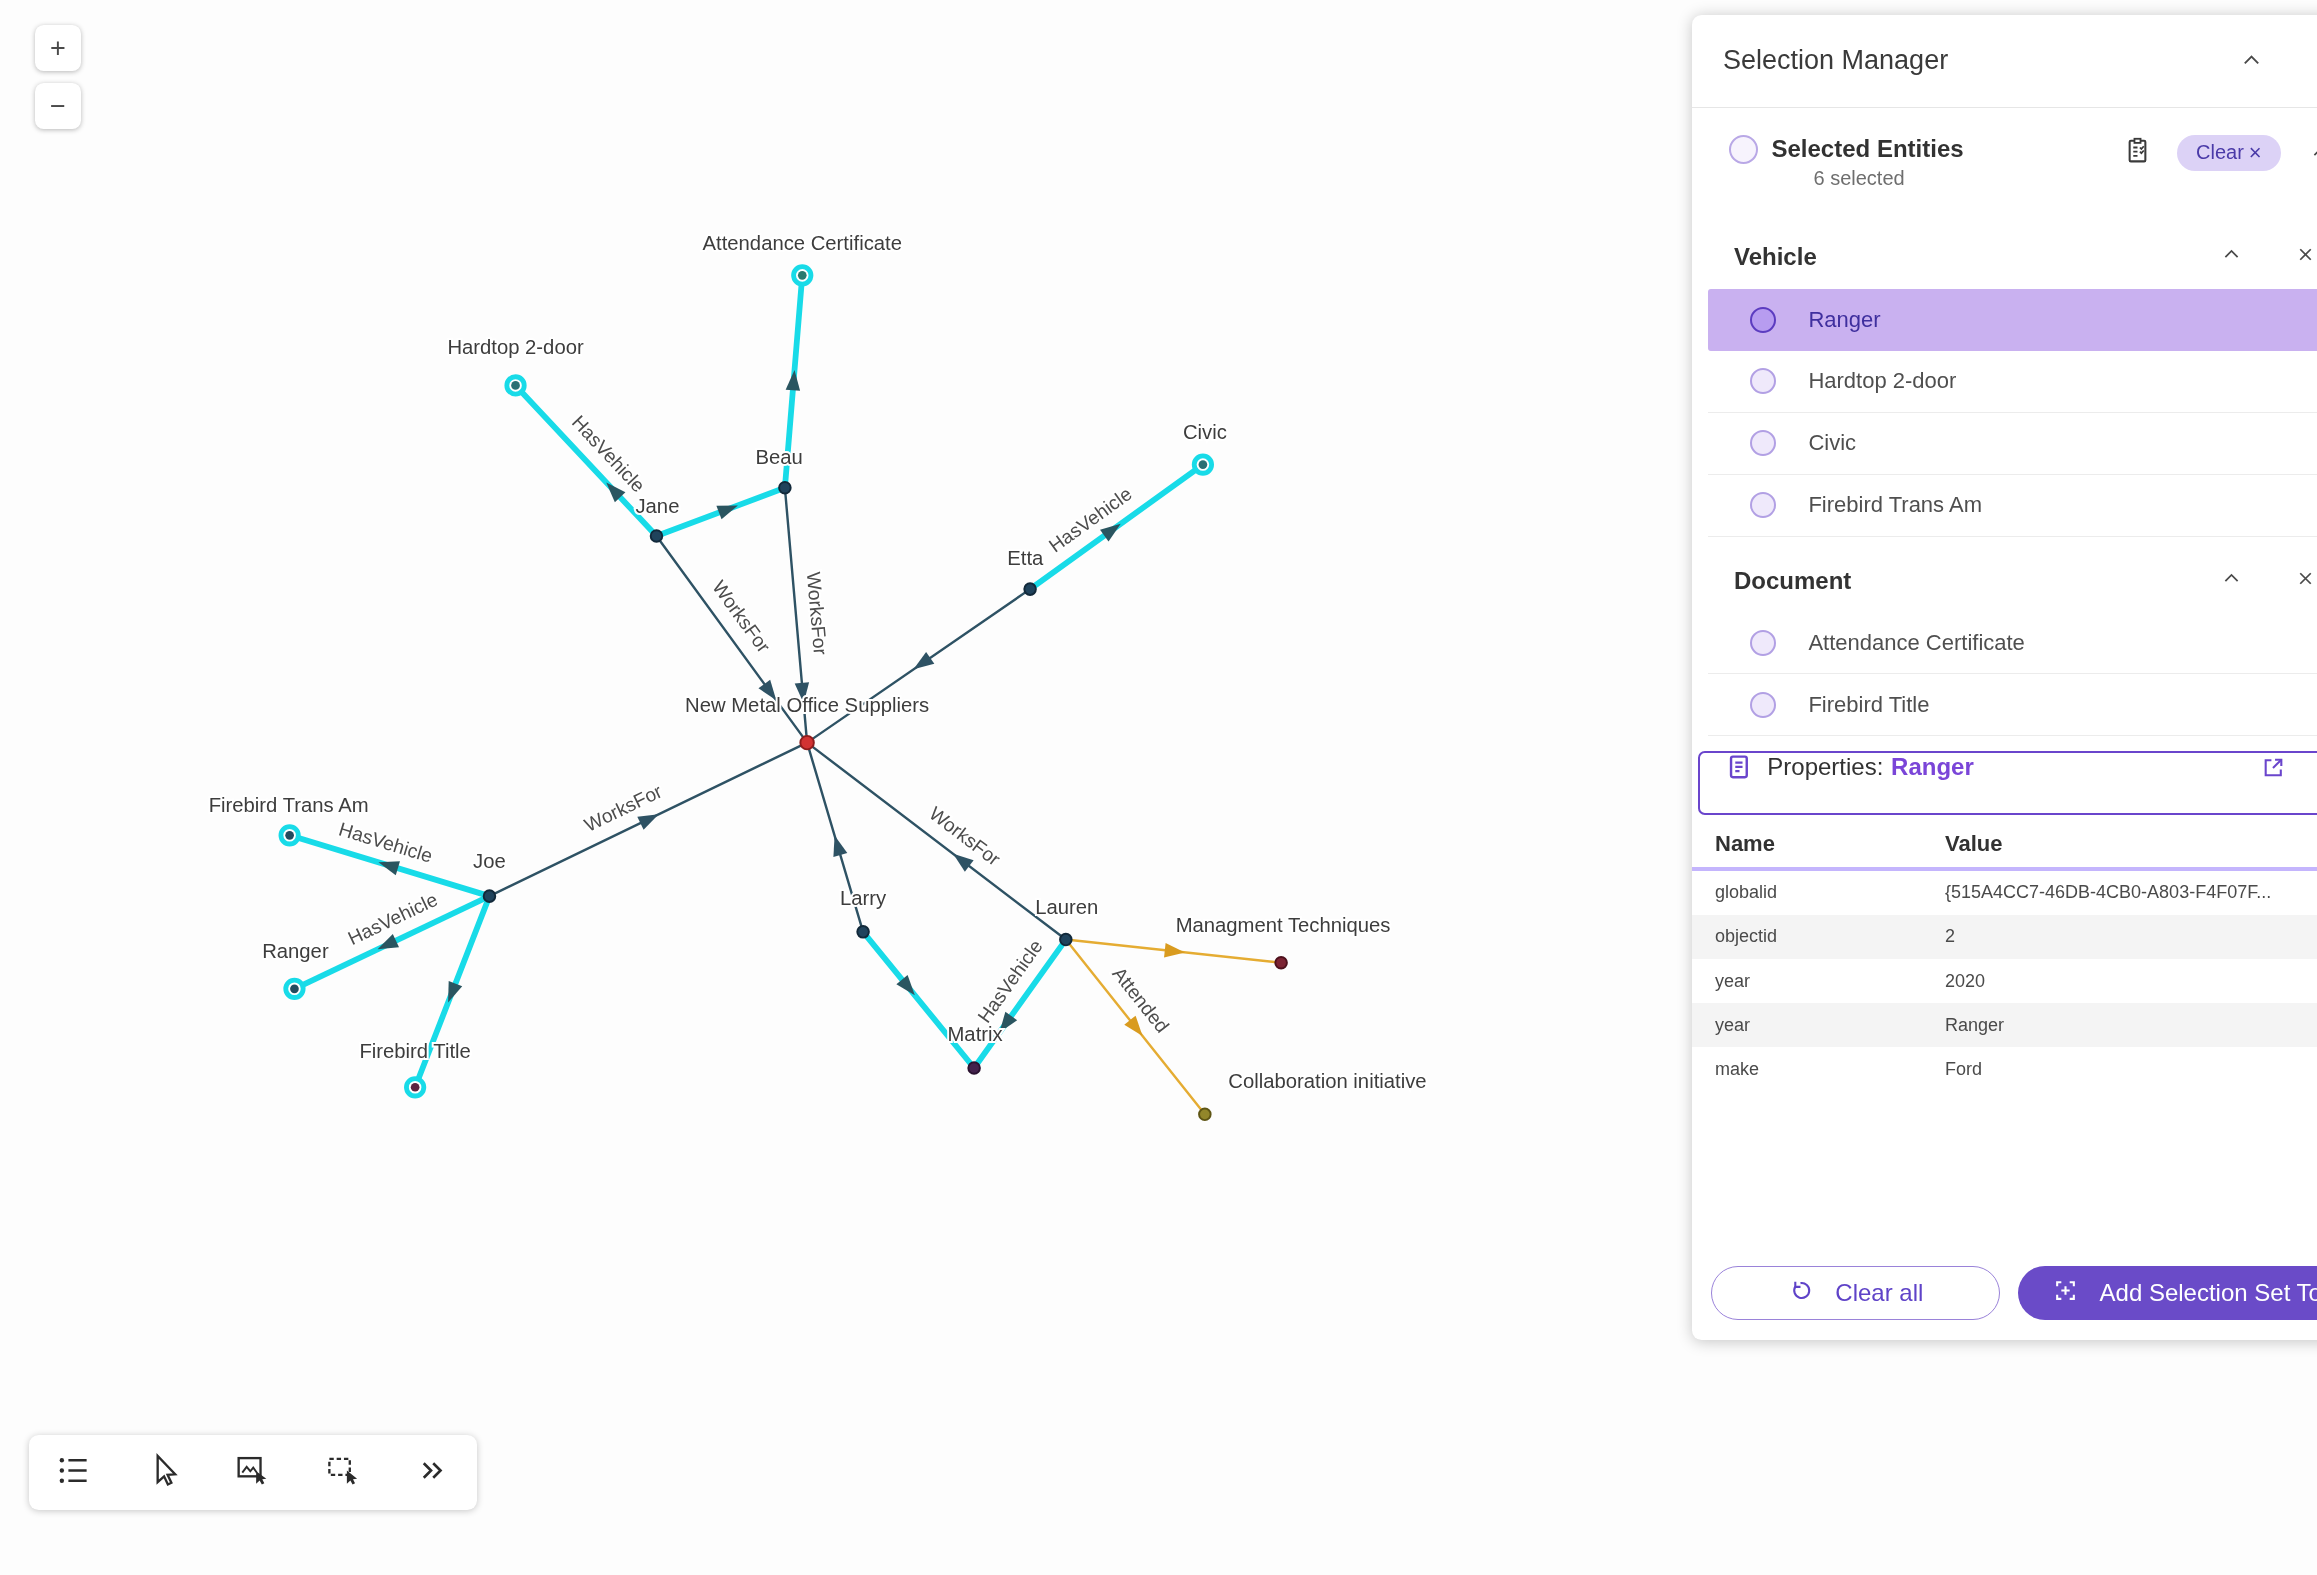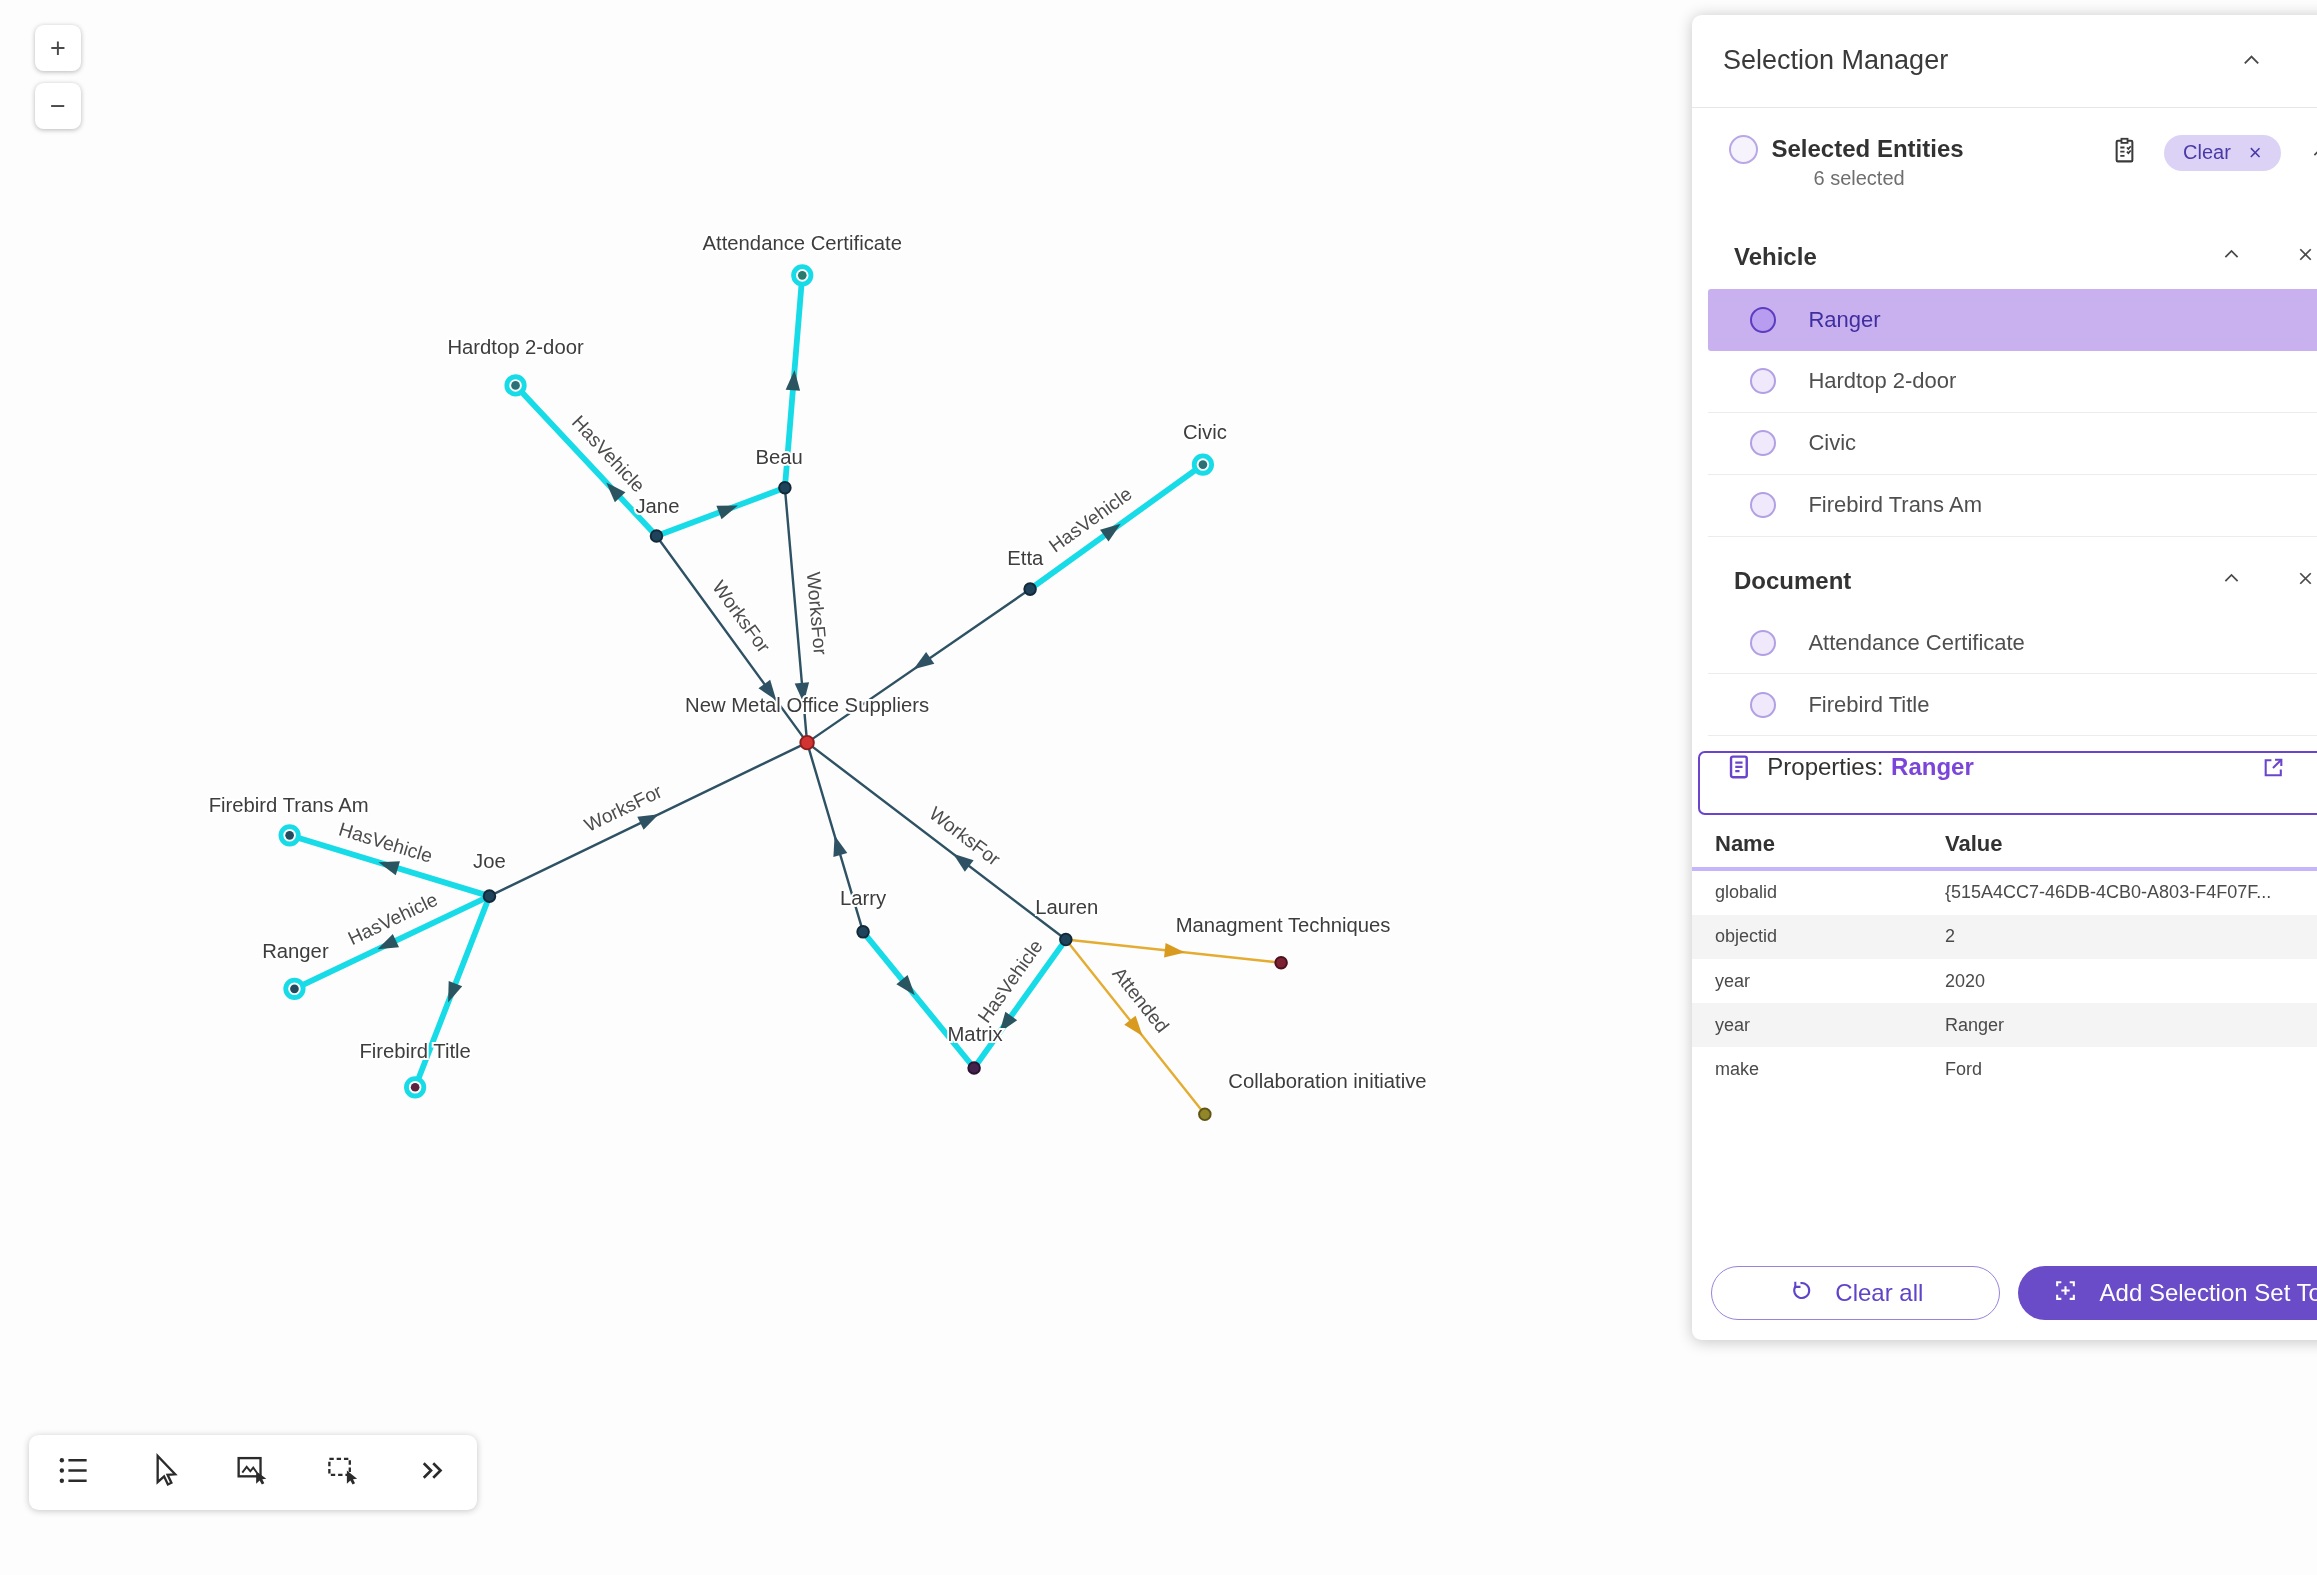--- a/index.html
+++ b/index.html
@@ -37,21 +37,21 @@
 
   .panel-body { flex:1 1 auto; position:relative; overflow:hidden; }
 
   .sel-row { display:flex; align-items:flex-start; padding:27px 39px 23px 37px; }
   .sel-circle { width:29px; height:29px; border-radius:50%; border:2.9px solid #b9a8e6; background:#f7f3fd; flex:0 0 auto; }
   .sel-texts { margin-left:13.5px; }
   .sel-label { font-size:24px; font-weight:600; color:#323232; }
   .sel-count { font-size:20px; color:#6e6e6e; margin-top:4.8px;margin-left:42px; }
   .sel-right { margin-left:auto; display:flex; align-items:center; gap:23px; }
   .clear-pill { background:#dcd2f6; color:#4a3aa8; border-radius:19.3px; padding:6.8px 19.3px; font-size:20px;
-                display:flex; align-items:center; gap:18px; cursor:pointer; }
+                display:flex; align-items:center; gap:5px; cursor:pointer; }
   .clear-pill .x { font-size:22px; line-height:1; }
 
   .group-header { display:flex; align-items:flex-end; padding:25px 54px 11.6px 42px; }
   .group-name { font-size:24px; font-weight:600; color:#333; }
   .group-icons { margin-left:auto; display:flex; align-items:center; gap:41px; }
 
   .group-list { margin:5.8px 30px 0 16.4px; }
   .list-item { height:62px; display:flex; align-items:center; padding-left:42px; gap:32px;
                border-bottom:1px solid #ececec; cursor:pointer; }
   .list-item:last-child { border-bottom:1px solid #ececec; }

